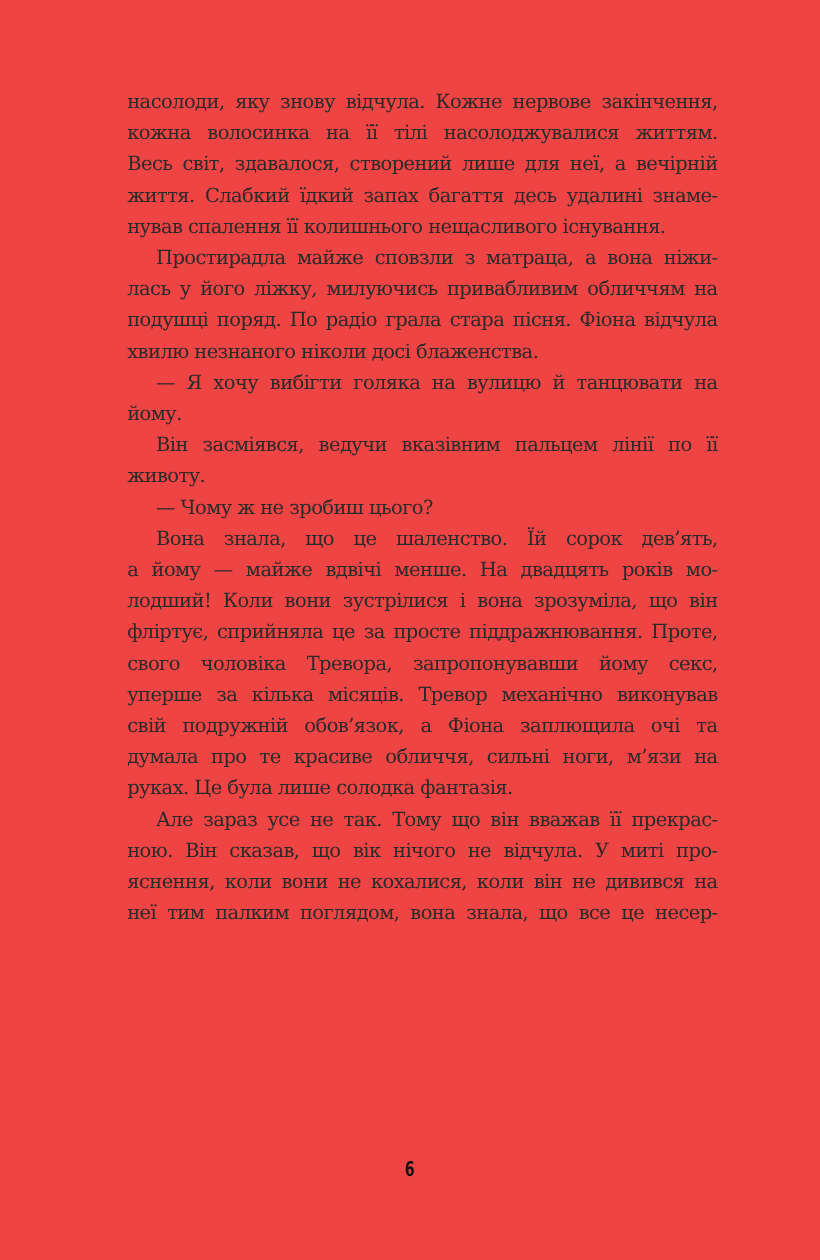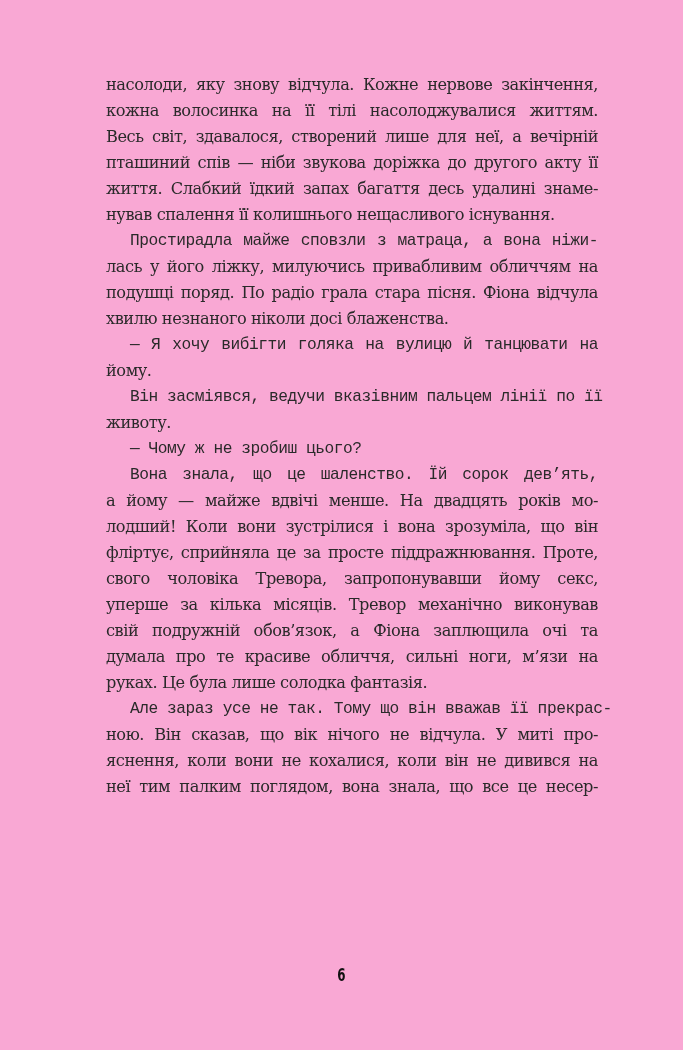--- a/index.html
+++ b/index.html
@@ -11,21 +11,21 @@
       width: 683px;
       height: 1050px;
       position: relative;
       overflow: hidden;
     }
     .page {
       position: absolute;
       left: 0; top: 0;
       width: 683px;
       height: 1050px;
-      background: #f9a8d4;
+      background: #ef4444;
     }
     .text-block {
       position: absolute;
       left: 106px;
       top: 72px;
       width: 492px;
       font-family: "DejaVu Serif", "Liberation Serif", serif;
       font-size: 16.2px;
       line-height: 26.0px;
       color: #2a2a2a;
@@ -37,21 +37,20 @@
       text-align-last: justify;
       height: 26px;
       letter-spacing: -0.45px;
       word-spacing: 0px;
     }
     .line.last {
       text-align-last: left;
     }
     .line.indent {
       padding-left: 24px;
-      font-family: Liberation Mono, monospace;
     }
     .page-number {
       position: absolute;
       left: 0;
       width: 683px;
       top: 965px;
       text-align: center;
       font-family: "DejaVu Sans", sans-serif;
       font-weight: bold;
       font-size: 17px;
@@ -61,21 +60,20 @@
   </style>
 </head>
 <body>
 
 <div class="page">
   <div class="text-block" id="text-block">
       <div>
         <span class="line">насолоди, яку знову відчула. Кожне нервове закінчення,</span>
         <span class="line">кожна волосинка на її тілі насолоджувалися життям.</span>
         <span class="line">Весь світ, здавалося, створений лише для неї, а вечірній</span>
-        <span class="line">пташиний спів — ніби звукова доріжка до другого акту її</span>
         <span class="line">життя. Слабкий їдкий запах багаття десь удалині знаме-</span>
         <span class="line last">нував спалення її колишнього нещасливого існування.</span>
       </div>
       <div>
         <span class="line indent">Простирадла майже сповзли з матраца, а вона ніжи-</span>
         <span class="line">лась у його ліжку, милуючись привабливим обличчям на</span>
         <span class="line">подушці поряд. По радіо грала стара пісня. Фіона відчула</span>
         <span class="line last">хвилю незнаного ніколи досі блаженства.</span>
       </div>
       <div>

